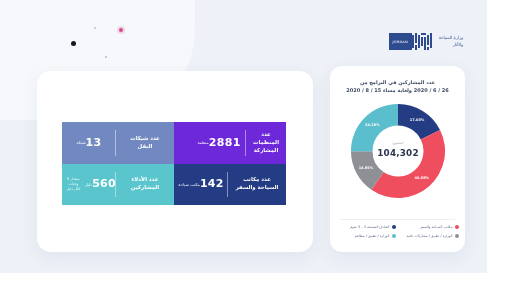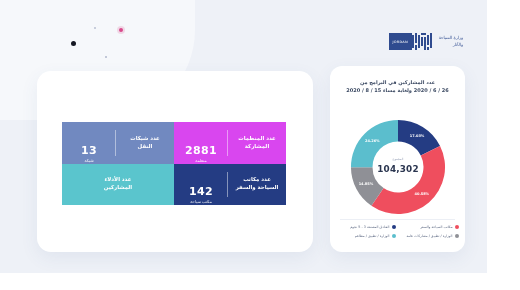--- a/index.html
+++ b/index.html
@@ -130,23 +130,23 @@
     padding: 0 5px;
     color: #ffffff;
     font-size: 5.4px;
     font-weight: bold;
     line-height: 1.45;
     text-align: center;
   }
   .stat-value {
     flex: 0 0 54px;
     display: flex;
-    flex-direction: column;
-    align-items: center;
-    justify-content: flex-end;
+    flex-direction: row;
+    align-items: center;
+    justify-content: center;
     color: #ffffff;
     position: relative;
   }
   .stat-value::before {
     content: "";
     position: absolute;
     right: 0;
     top: 8px;
     bottom: 8px;
     width: 1px;
@@ -165,41 +165,41 @@
     opacity: .95;
     margin-top: 1px;
   }
   .stat-sub {
     font-size: 3.7px;
     line-height: 1.3;
     text-align: center;
     opacity: .9;
   }
 
-  .c-red   { background: #d946ef; }
+  .c-red   { background: #6d28d9; padding-left: 18px; }
   .c-blue  { background: #7189c0; }
   .c-navy  { background: #243c83; }
   .c-teal  { background: #5ac5cd; }
 
   
   #chart-title {
     position: absolute;
     top: 12px;
     right: 8px;
     left: 8px;
     text-align: center;
     color: #3c4a63;
     font-size: 5px;
     line-height: 1.65;
     font-weight: bold;
   }
 
   #donut-wrap {
     position: absolute;
-    top: 52px;
+    top: 36px;
     left: 50%;
     transform: translateX(-50%);
     width: 98px;
     height: 98px;
   }
   #donut-wrap svg { display: block; }
 
   .slice-label {
     font-size: 3.6px;
     fill: #ffffff;
@@ -323,20 +323,25 @@
         <div class="stat-cell c-navy">
           <div class="stat-label">عدد مكاتب<br>السياحة والسفر</div>
           <div class="stat-value">
             <div class="stat-num">142</div>
             <div class="stat-unit">مكتب سياحة</div>
           </div>
         </div>
 
         <div class="stat-cell c-teal">
           <div class="stat-label">عدد الأدلاء<br>المشاركين</div>
+          <div class="stat-value">
+            <div class="stat-num">560</div>
+            <div class="stat-unit">دليل</div>
+            <div class="stat-sub">بمعدل 9 وجبات<br>لكل دليل</div>
+          </div>
         </div>
 
       </div>
     </div>
 
     <div class="card" id="card-right">
 
       <div id="chart-title">
         <div>عدد المشاركين في البرامج من</div>
         <div>26 / 6 / 2020 ولغاية مساء 15 / 8 / 2020</div>

